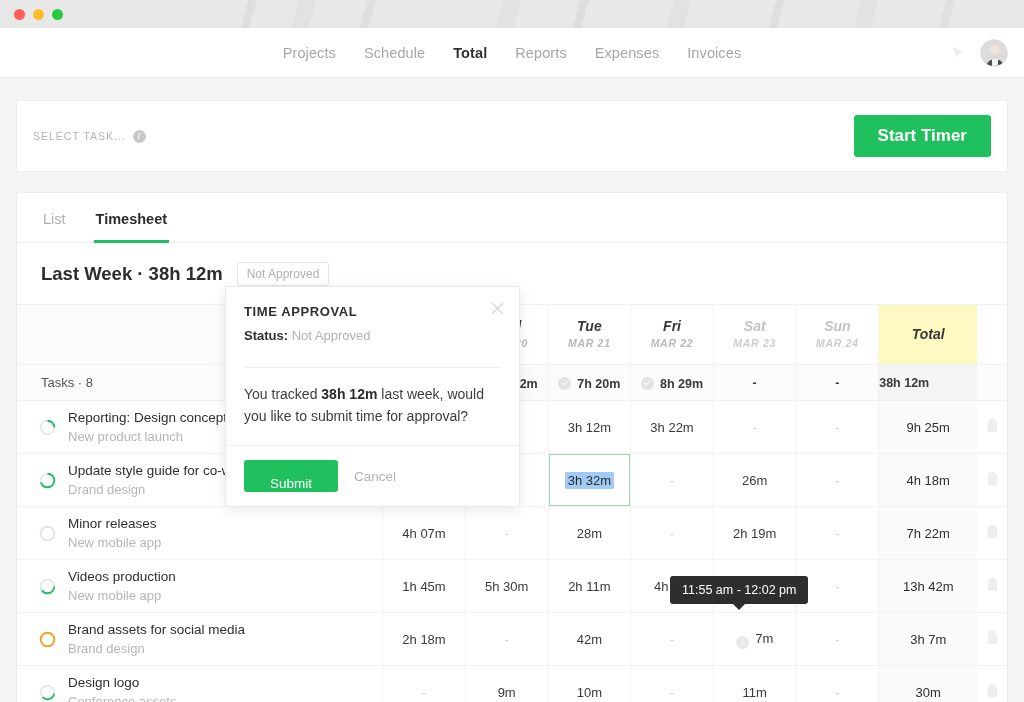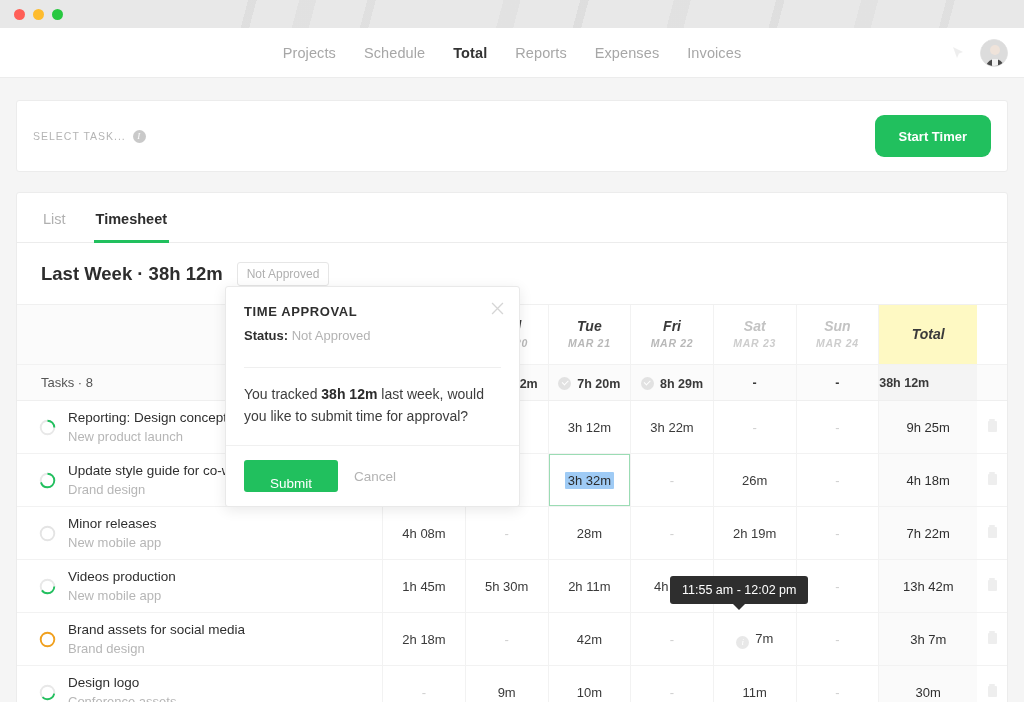--- a/index.html
+++ b/index.html
@@ -80,23 +80,23 @@
   }
   .info-dot {
     width: 13px; height: 13px; border-radius: 50%;
     background: #c9c9c9; color: #fff;
     font-size: 9px; line-height: 13px; text-align: center;
     font-style: italic; font-family: "Liberation Serif", serif;
   }
   .start-timer {
     margin-left: auto;
     background: #21c05e; color: #ffffff;
-    border: none; border-radius: 9px;
+    border: none; border-radius: 3px;
     padding: 0 24px; height: 42px;
-    font-size: 13px; font-weight: bold;
+    font-size: 17px; font-weight: bold;
     cursor: pointer;
     font-family: "Liberation Sans", sans-serif;
   }
 
   
   .panel { margin-top: 20px; position: relative; }
 
   .tabs {
     display: flex; gap: 26px;
     padding: 0 24px;
@@ -436,21 +436,21 @@
           <div class="taskwrap">
             <svg class="ring" viewBox="0 0 20 20">
               <circle cx="10" cy="10" r="8" fill="none" stroke="#e4e4e4" stroke-width="2.2"></circle>
             </svg>
             <div class="tnames">
               <div class="tname">Minor releases</div>
               <div class="tproj">New mobile app</div>
             </div>
           </div>
         </td>
-        <td class="cell">4h 08m</td>
+        <td class="cell">4h 07m</td>
         <td class="cell empty">-</td>
         <td class="cell">28m</td>
         <td class="cell empty">-</td>
         <td class="cell">2h 19m</td>
         <td class="cell empty">-</td>
         <td class="total">7h 22m</td>
         <td class="del"><span class="trash"></span></td>
       </tr>
 
       <tr class="trow">

